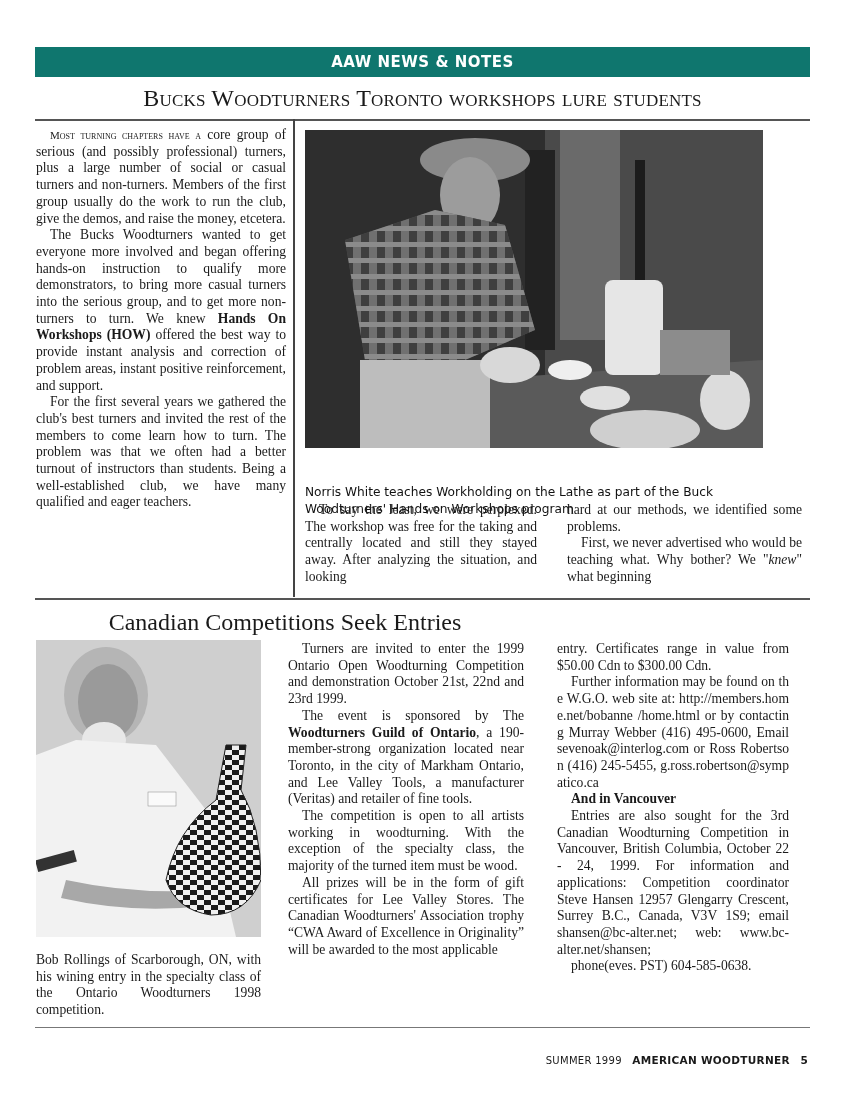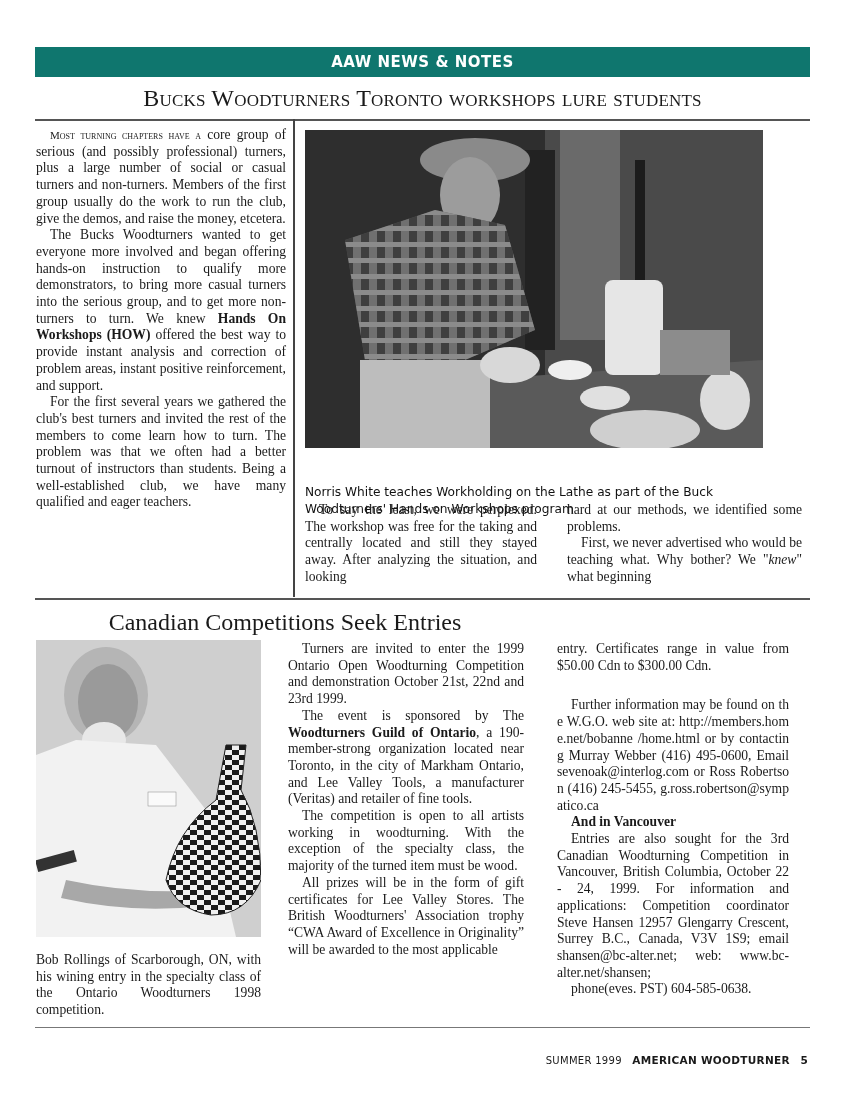--- a/index.html
+++ b/index.html
@@ -106,26 +106,26 @@
     </defs>
   </svg>
 </div>
 
 <div class="abs col" style="left:36px; top:952px; width:225px; text-align:justify;">Bob Rollings of Scarborough, ON, with his wining entry in the specialty class of the Ontario Woodturners 1998 competition.</div>
 
 <div class="abs col" style="left:288px; top:641px; width:236px;">
   <p>Turners are  invited to enter the 1999 Ontario Open Woodturning Competition and demonstration October 21st, 22nd and 23rd 1999.</p>
   <p><span>The event is sponsored by The </span><b>Woodturners Guild of Ontario</b><span>, a 190-member-strong organization located near Toronto, in the city of Markham Ontario, and Lee Valley Tools, a manufacturer  (Veritas) and retailer of fine tools.</span></p>
   <p>The competition is open to all artists working in woodturning. With the exception of the specialty class, the majority of the turned item must be wood.</p>
-  <p>All prizes will be in the form of gift certificates for Lee Valley Stores. The British Woodturners' Association trophy “CWA Award of Excellence in Originality” will be awarded to the most applicable</p>
+  <p>All prizes will be in the form of gift certificates for Lee Valley Stores. The Canadian Woodturners' Association trophy “CWA Award of Excellence in Originality” will be awarded to the most applicable</p>
 </div>
 
 <div class="abs col" style="left:557px; top:641px; width:232px;">
   <p style="text-indent:0;">entry.  Certificates range in value from $50.00 Cdn to $300.00 Cdn.</p>
-  <p style="word-break:break-all;margin-top:23px;">Further information may be found on the W.G.O. web site at: http://members.home.net/bobanne /home.html  or by contacting Murray Webber (416) 495-0600, Email sevenoak@interlog.com  or Ross Robertson (416) 245-5455, g.ross.robertson@sympatico.ca</p>
+  <p style="word-break:break-all;">Further information may be found on the W.G.O. web site at: http://members.home.net/bobanne /home.html  or by contacting Murray Webber (416) 495-0600, Email sevenoak@interlog.com  or Ross Robertson (416) 245-5455, g.ross.robertson@sympatico.ca</p>
   <p><b>And in Vancouver</b></p>
   <p>Entries  are also sought for the 3rd Canadian Woodturning Competition in Vancouver, British Columbia, October 22 - 24, 1999. For information and applications: Competition coordinator Steve Hansen 12957 Glengarry Crescent, Surrey B.C., Canada, V3V 1S9; email shansen@bc-alter.net; web: www.bc-alter.net/shansen;</p>
   <p style="text-align:left;">phone(eves. PST) 604-585-0638.</p>
 </div>
 
 <div class="abs" style="left:35px; top:1027px; width:775px; height:1px; background:#777;"></div>
 
 <div class="abs footer">
   <span>SUMMER 1999</span>&nbsp;&nbsp;
   <b>AMERICAN WOODTURNER</b>&nbsp;&nbsp;

